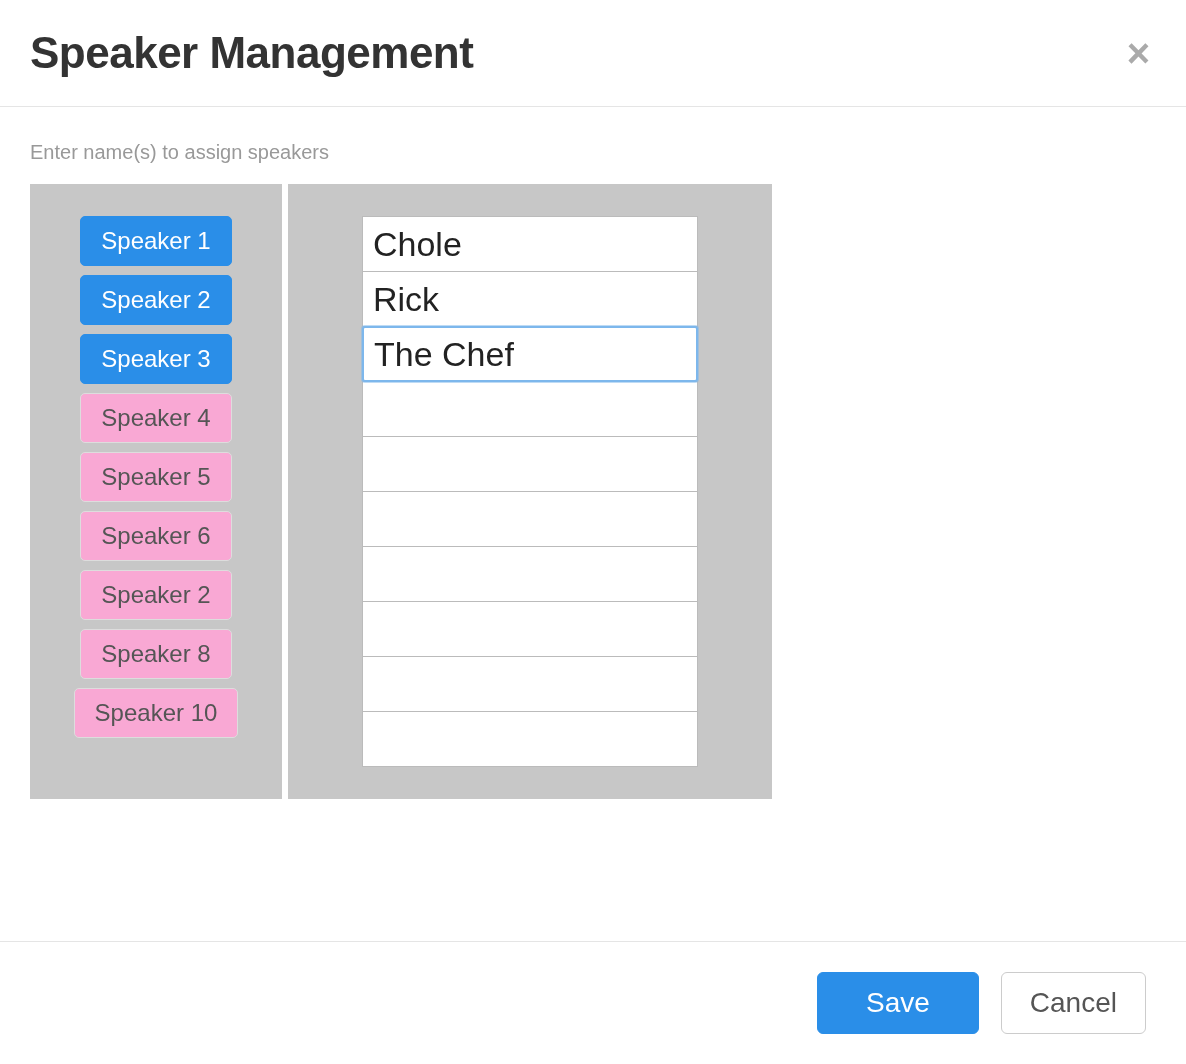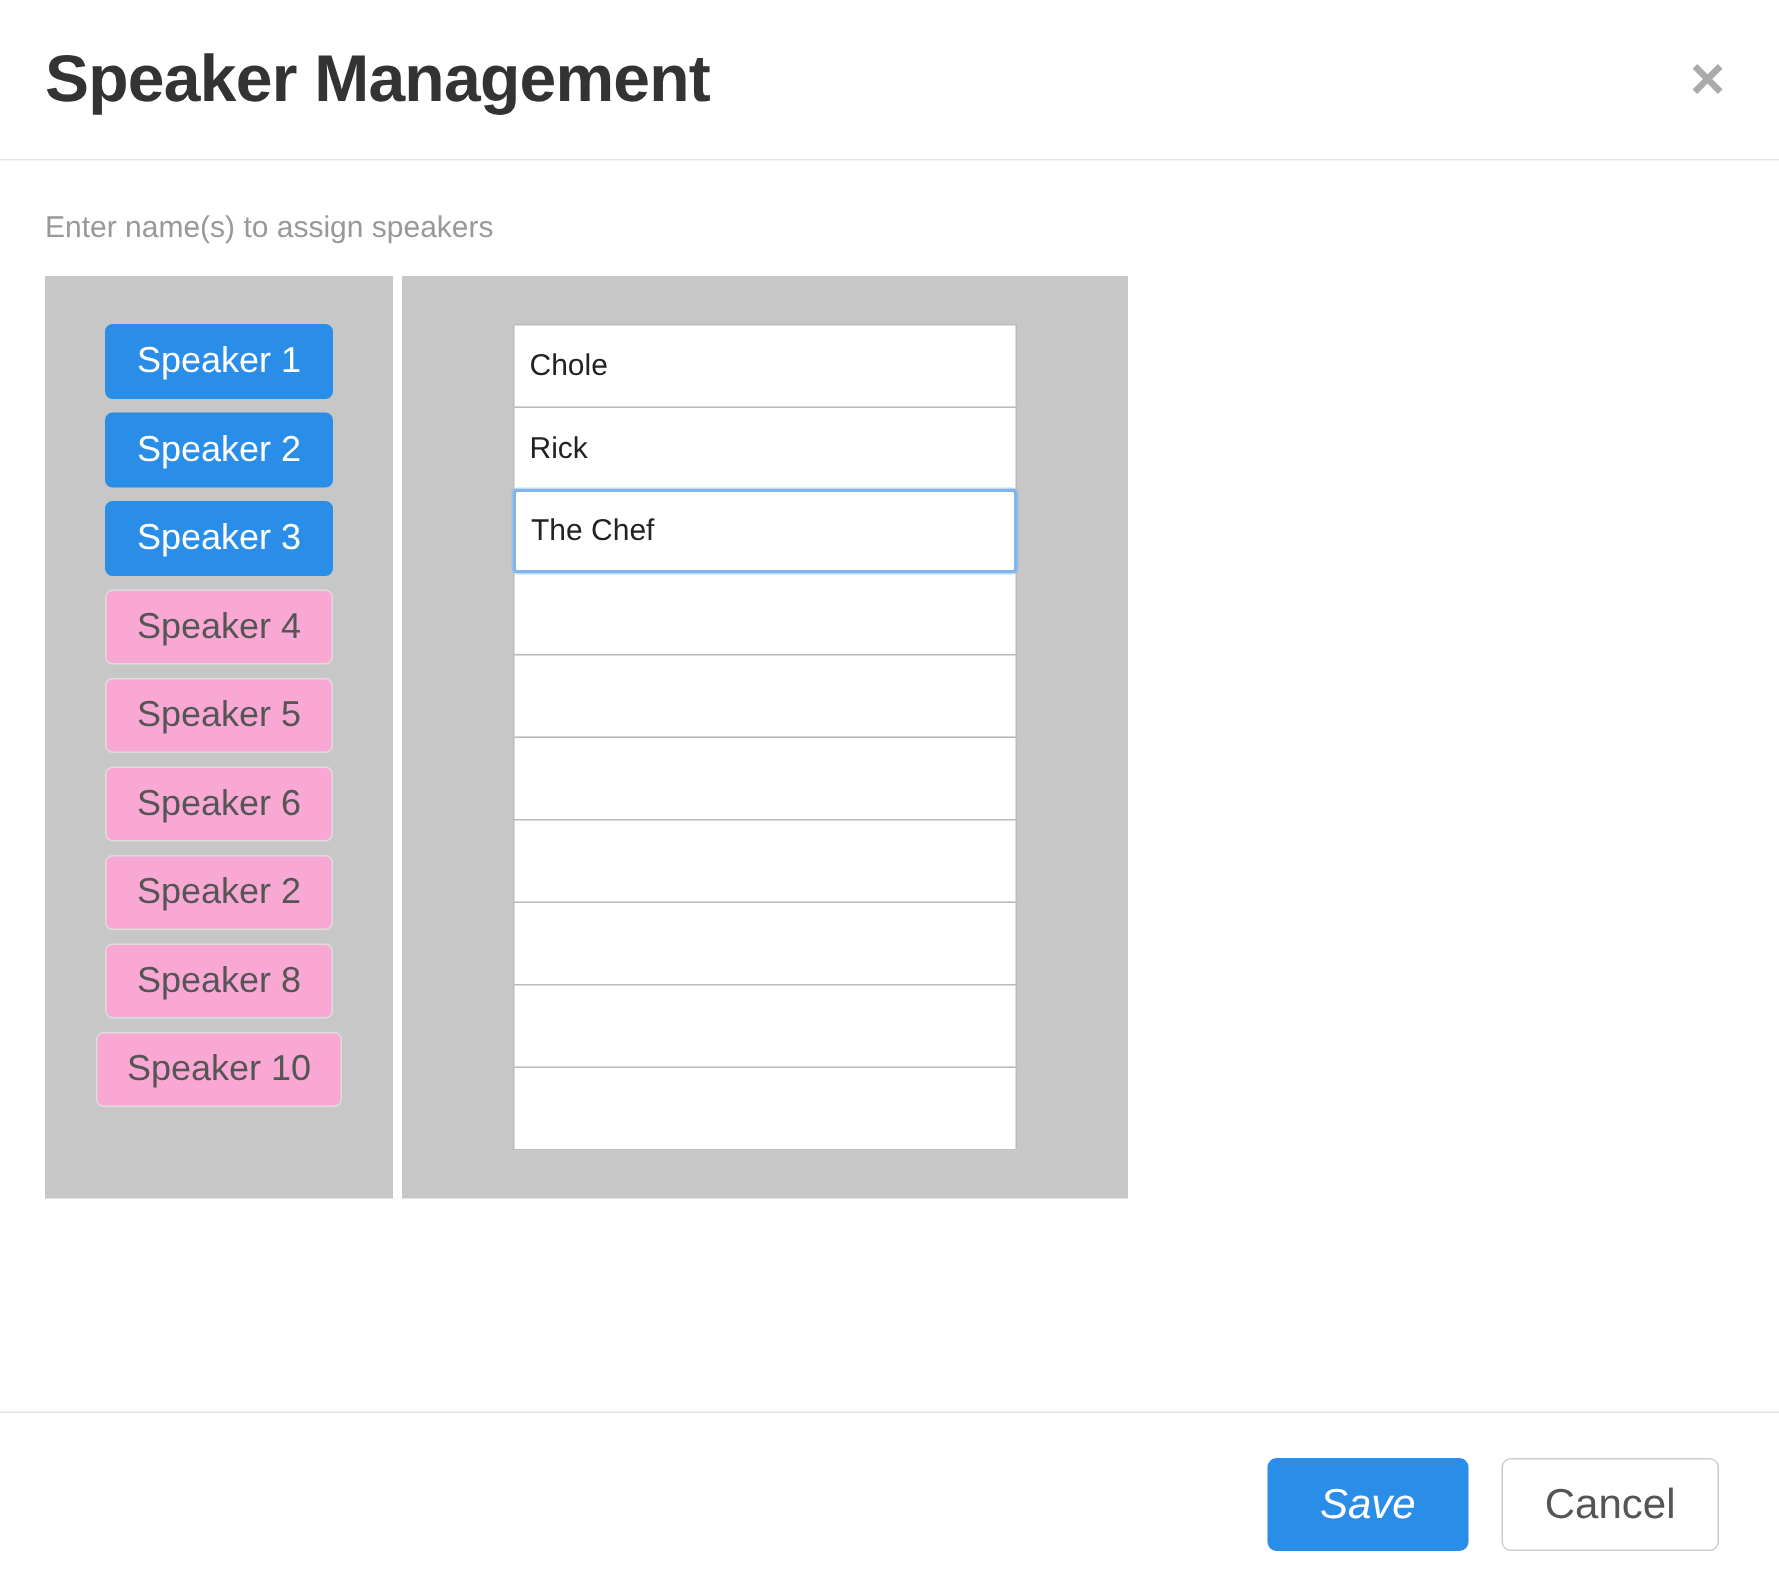--- a/index.html
+++ b/index.html
@@ -57,21 +57,21 @@
       gap: 6px;
     }
     .panel {
       background: #c7c7c7;
       padding: 32px 0;
       display: flex;
       flex-direction: column;
       align-items: center;
     }
     .panel-left {
-      width: 232px;
+      width: 252px;
     }
     .panel-right {
       width: 484px;
     }
     .speaker-btn {
       background: #f9a8d4;
       border: 1px solid #ddd;
       border-radius: 5px;
       padding: 10px 20px;
       margin-bottom: 9px;
@@ -85,21 +85,21 @@
     .speaker-btn.active {
       background: #2a8ee8;
       border-color: #2a8ee8;
       color: #fff;
     }
     .name-input {
       width: 336px;
       height: 56px;
       border: 1px solid #bbb;
       background: #fff;
-      font-size: 20px;
+      font-size: 34px;
       padding: 6px 10px;
       font-family: inherit;
       color: #222;
       outline: none;
       margin-top: -1px;
     }
     .name-input:first-child {
       margin-top: 0;
     }
     .name-input.focused {
@@ -121,22 +121,21 @@
       padding: 14px 28px;
       border-radius: 6px;
       cursor: pointer;
       border: 1px solid #ccc;
       font-family: inherit;
     }
     .btn-primary {
       background: #2a8ee8;
       border-color: #2a8ee8;
       color: #fff;
-      padding: 14px 34px;
-      font-style: italic;
+      padding: 14px 48px;
     }
     .btn-secondary {
       background: #fff;
       color: #555;
     }
     .input-stack {
       display: flex;
       flex-direction: column;
     }
   </style>

